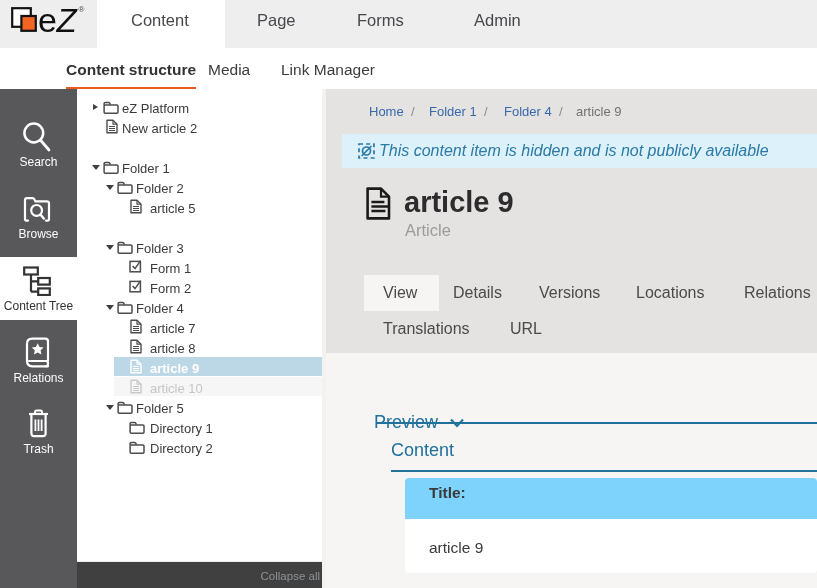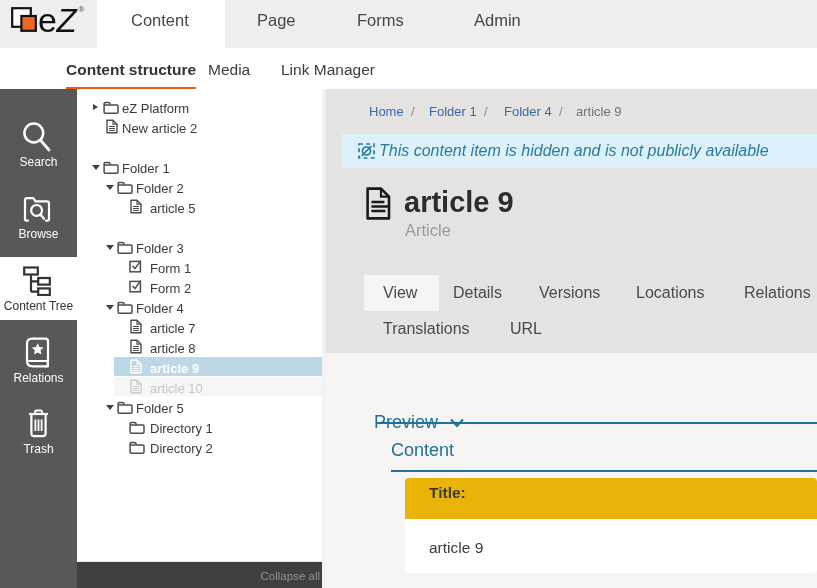--- a/index.html
+++ b/index.html
@@ -35,21 +35,21 @@
 #pagehead-ic { left:40px; top:98px; }
 #pagetitle { left:78px; top:97px; font-size:29px; font-weight:bold; color:#2c2c2e; }
 #pagesub { left:79px; top:132px; font-size:16.5px; color:#9b9b9b; }
 .tabl { font-size:16px; color:#4a4a4a; }
 #contentzone { left:0; top:264px; width:491px; height:235px; background:#f6f5f3; }
 #previewrow { left:48px; top:59px; position:absolute; font-size:18px; color:#20719c; }
 #line1 { left:50px; top:69px; width:441px; height:2px; background:#20719c; position:absolute; }
 #contentrow { left:65px; top:87px; position:absolute; font-size:18px; color:#20719c; }
 #line2 { left:65px; top:117px; width:426px; height:2px; background:#22729b; position:absolute; }
 #card { left:79px; top:125px; width:412px; height:95px; position:absolute; border-radius:4px; overflow:hidden; }
-#cardhead { left:0; top:0; width:412px; height:48px; background:#eab308; position:absolute; }
+#cardhead { left:0; top:0; width:412px; height:48px; background:#7dd3fc; position:absolute; }
 #cardtitle { left:24px; top:6px; font-size:15.5px; font-weight:bold; color:#3a3a3a; position:absolute; }
 #cardbody { left:0; top:41px; width:412px; height:54px; background:#ffffff; position:absolute; }
 #cardval { left:24px; top:20px; font-size:15.5px; color:#3a3a3a; position:absolute; }
 .sel { background:#bcd7e5; }
 .hid { background:#f6f6f6; }
 </style>
 </head>
 <body>
 <div id="topbar" class="abs">
   <div id="activetab" class="abs"></div>

